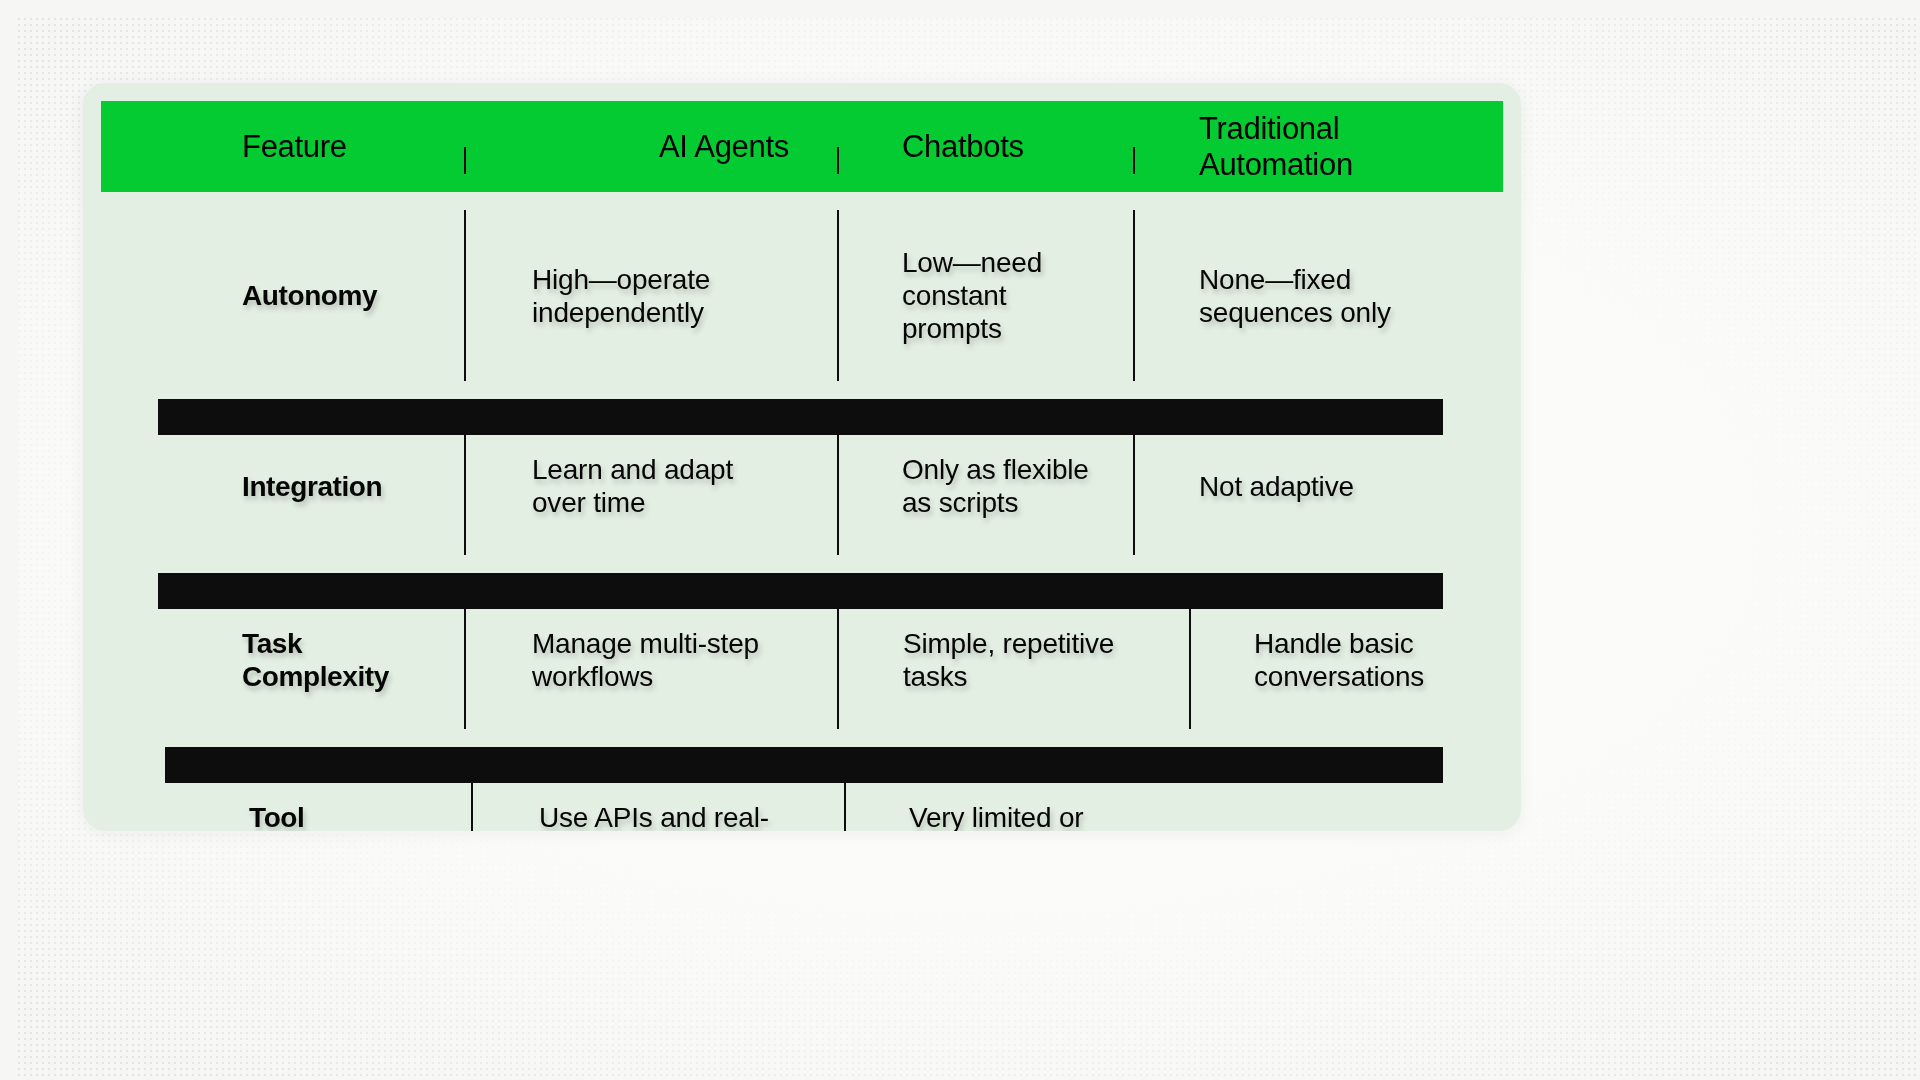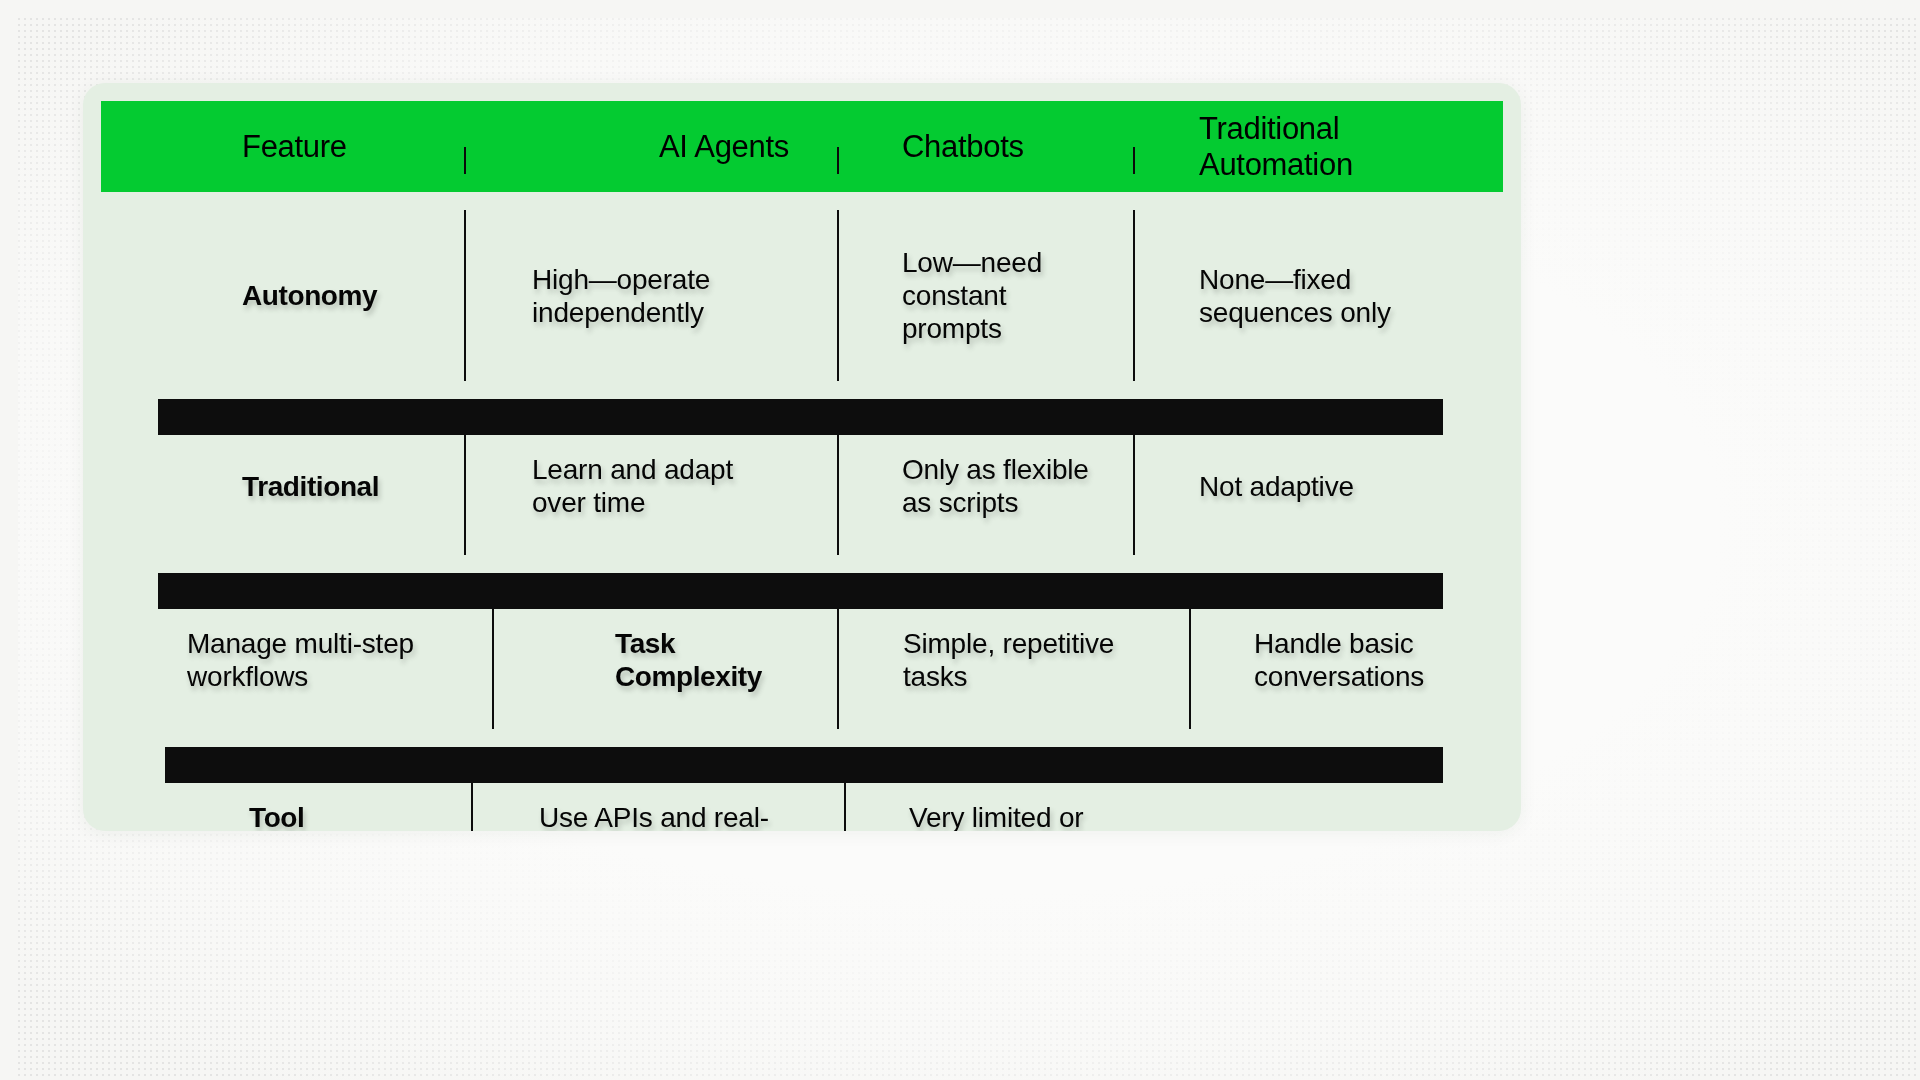--- a/index.html
+++ b/index.html
@@ -164,40 +164,40 @@
         <span>Low—need constant prompts</span>
       </div>
       <div class="cell c3">
         <span>None—fixed sequences only</span>
       </div>
     </div>
 
     <div class="row body-row" id="row-1">
       <div class="hrule top"></div>
       <div class="cell c0 feature">
-        <span>Traditional</span>
+        <span>Integration</span>
       </div>
       <div class="cell c1">
         <span>Learn and adapt over time</span>
       </div>
       <div class="cell c2">
         <span>Only as flexible as scripts</span>
       </div>
       <div class="cell c3">
         <span>Not adaptive</span>
       </div>
     </div>
 
     <div class="row body-row" id="row-2">
       <div class="hrule top"></div>
+      <div class="cell c0 feature">
+        <span>Task Complexity</span>
+      </div>
       <div class="cell c1">
         <span>Manage multi-step workflows</span>
-      </div>
-      <div class="cell c0 feature">
-        <span>Task Complexity</span>
       </div>
       <div class="cell c3">
         <span>Simple, repetitive tasks</span>
       </div>
       <div class="cell c2">
         <span>Handle basic conversations</span>
       </div>
     </div>
 
     <div class="row body-row" id="row-3">

